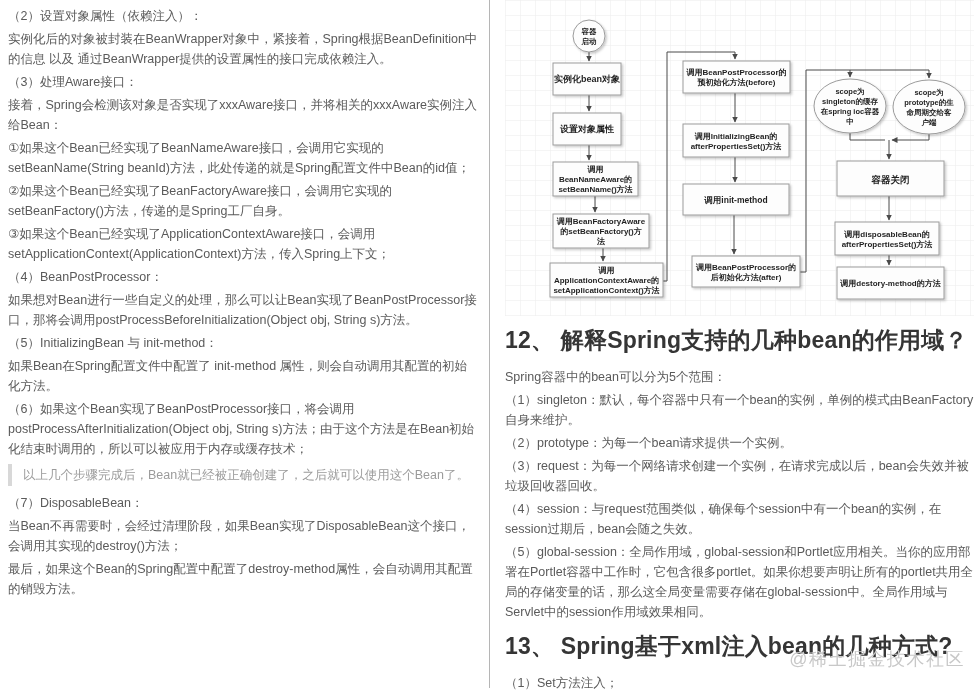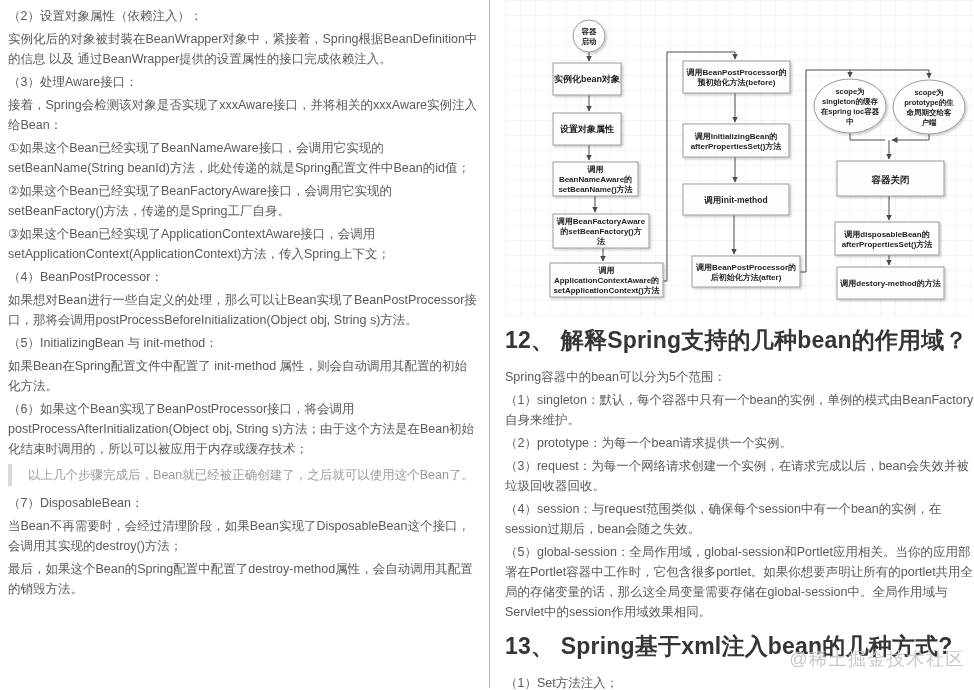--- a/index.html
+++ b/index.html
@@ -6,21 +6,21 @@
   body{
     width:974px;height:690px;background:#ffffff;position:relative;overflow:hidden;
     font-family:"Liberation Sans","DejaVu Sans",sans-serif;color:var(--body-text,#5a5a5a);
   }
   .col-left{position:absolute;left:8px;top:6px;width:471px;}
   .col-right{position:absolute;left:505px;top:0;width:469px;height:562px;}
   .divider{position:absolute;left:489px;top:0;width:1px;height:688px;background:var(--divider,#b5b5b5);}
   p.body{font-size:12.5px;line-height:20px;margin:0 0 3px;word-break:break-word;}
   .quote{
     font-size:12.5px;line-height:20px;margin:5px 0 7px;padding:1px 0 1px 11px;
-    border-left:4px solid var(--quote-bar,#d8d8d8);color:var(--quote-text,#9b9b9b);text-align:center;
+    border-left:4px solid var(--quote-bar,#d8d8d8);color:var(--quote-text,#9b9b9b);
   }
   h2.sec{font-size:23px;font-weight:bold;color:var(--heading,#353535);margin:9px 0 11px;letter-spacing:0.2px;}
   .watermark{position:absolute;right:9px;top:647px;font-size:18px;color:var(--watermark,#c8c8c8);letter-spacing:1.5px;}
   #flow-svg{display:block;}
   #flow-svg .node{fill:var(--node-fill,#fdfdfd);stroke:var(--node-stroke,#9b9b9b);stroke-width:1;filter:url(#ds);}
   #flow-svg .node-label{font-family:"Liberation Sans","DejaVu Sans",sans-serif;font-weight:bold;fill:#1f1f1f;text-anchor:middle;}
   #flow-svg polyline{fill:none;stroke:var(--line-color,#4a4a4a);stroke-width:1;}
 </style>
 </head>
 <body>

